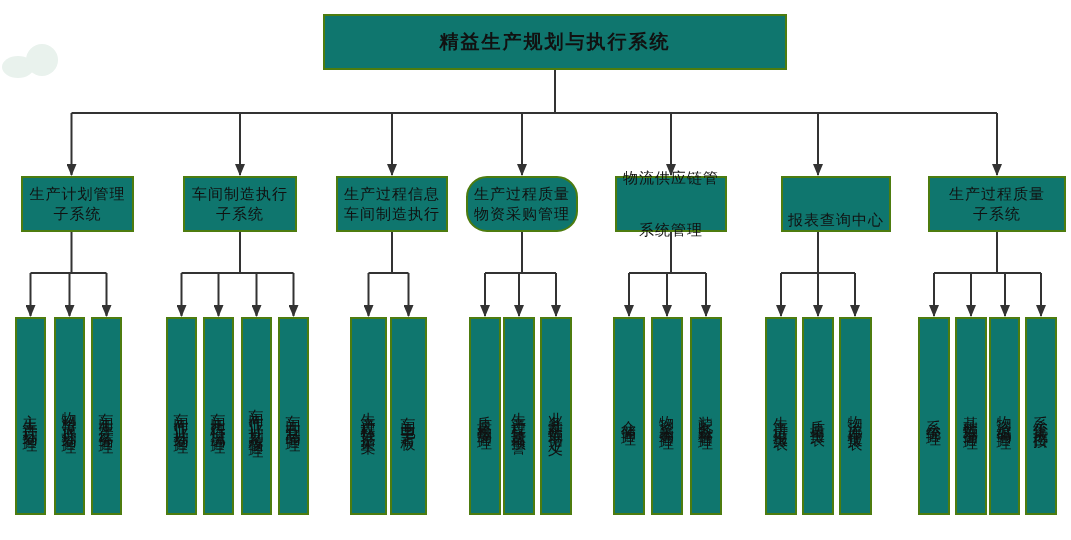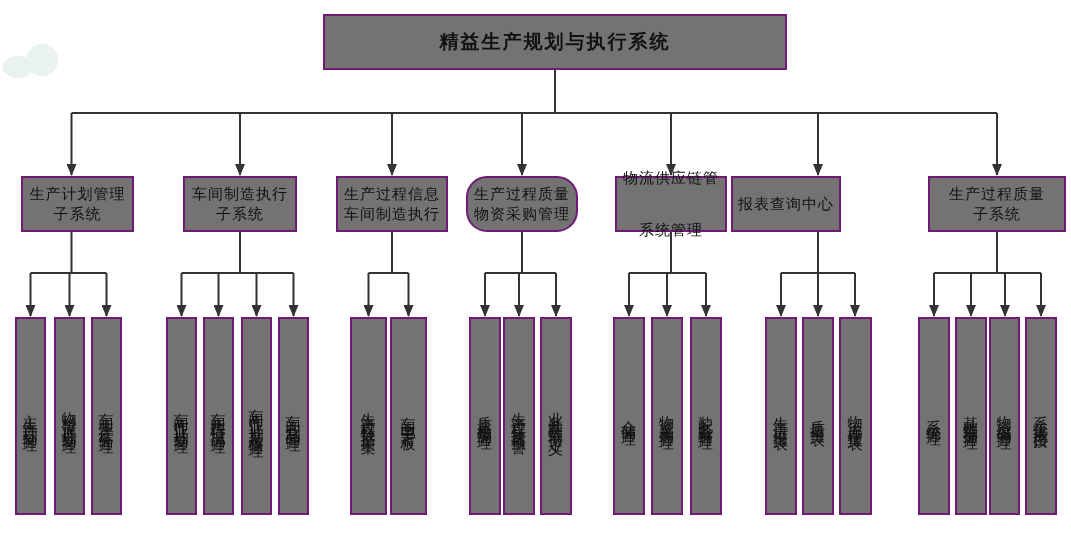--- a/index.html
+++ b/index.html
@@ -17,22 +17,22 @@
     background: #e9f2ed;
     border-radius: 50%;
   }
   svg.connectors {
     position: absolute;
     left: 0; top: 0;
     width: 1071px; height: 540px;
   }
   .box {
     position: absolute;
-    background: #737373;
-    border: 2px solid #701a75;
+    background: #0f766e;
+    border: 2px solid #4d7c0f;
     box-sizing: border-box;
     display: flex;
     align-items: center;
     justify-content: center;
     text-align: center;
   }
   .root {
     left: 323px; top: 14px;
     width: 464px; height: 56px;
     font-size: 19px;
@@ -133,21 +133,21 @@
     <span>车间制造执行</span>
   </div>
   <div class="box l2" style="left:466px; width:112px;border-radius:21px;">
     <span>生产过程质量</span>
     <span>物资采购管理</span>
   </div>
   <div class="box l2" style="left:615px; width:112px;gap:31px;">
     <span>物流供应链管</span>
     <span>系统管理</span>
   </div>
-  <div class="box l2" style="left:731px; width:110px;">
+  <div class="box l2" style="left:781px; width:110px;justify-content:flex-end;">
     <span>报表查询中心</span>
     <span></span>
   </div>
   <div class="box l2" style="left:928px; width:138px;">
     <span>生产过程质量</span>
     <span>子系统</span>
   </div>
 
   <div class="box leaf" style="left:15px; width:31px;">
     <span class="vtext">主生产计划管理</span>

